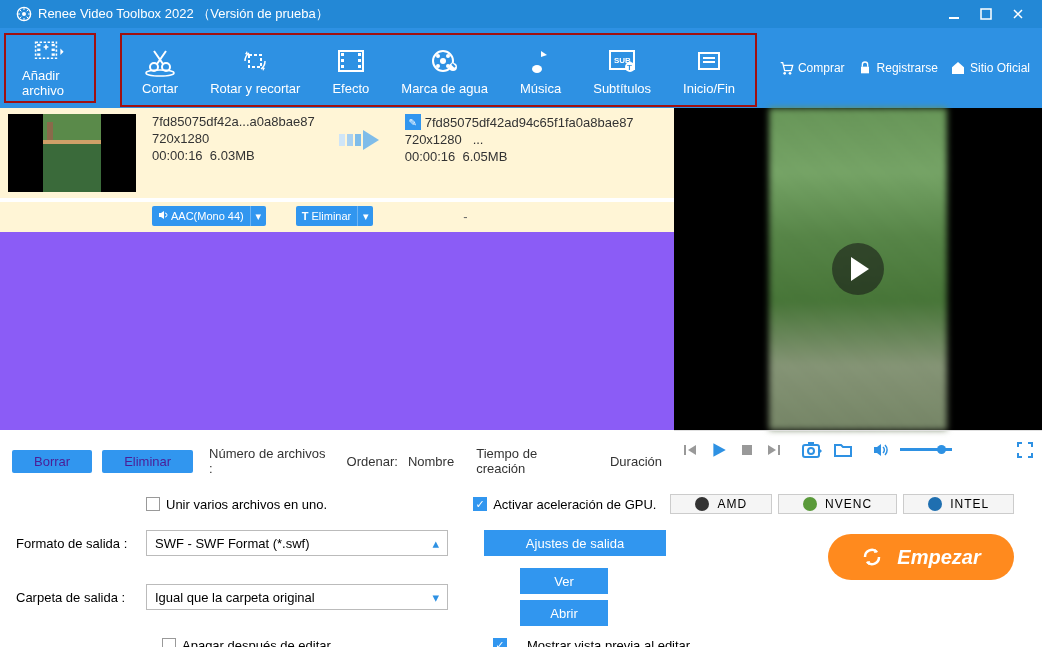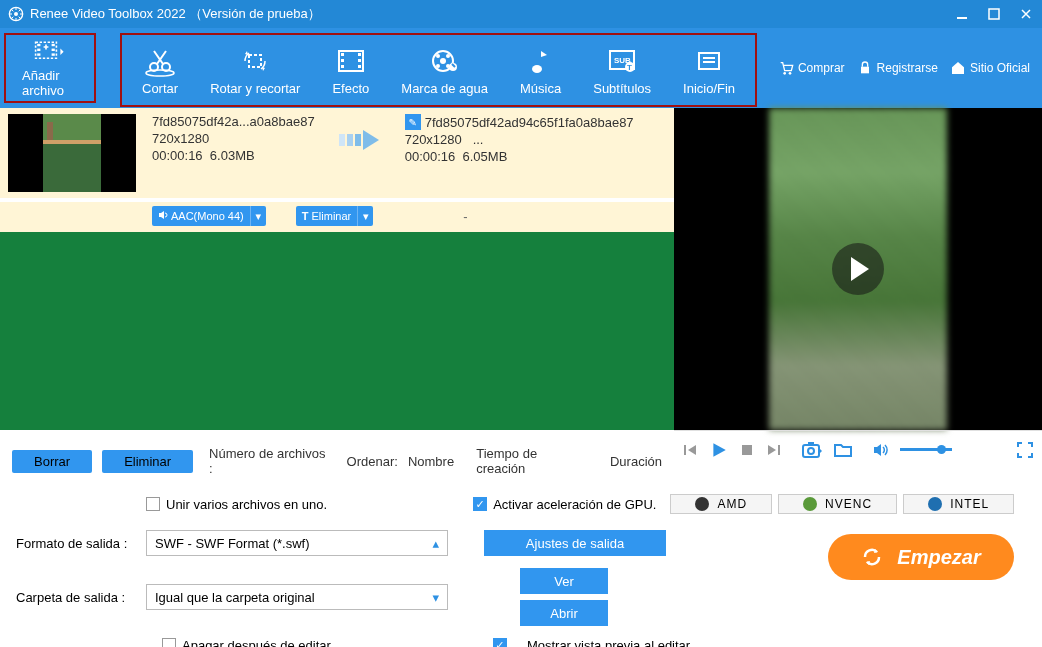--- a/index.html
+++ b/index.html
@@ -1,35 +1,35 @@
 <!DOCTYPE html>
 <html><head>
 <meta charset="utf-8">
 <style>
 * { margin: 0; padding: 0; box-sizing: border-box; font-family: Arial, sans-serif; }
 body { width: 1042px; height: 647px; background: #fff; overflow: hidden; }
 
-.titlebar { height: 28px; background: #2388d6; display: flex; align-items: center; padding: 0 8px; color: #fff; font-size: 13px; }
+.titlebar { height: 28px; background: #2388d6; display: flex; align-items: center; padding: 0 16px; color: #fff; font-size: 13px; }
 .titlebar .logo-icon { width: 16px; height: 16px; margin-right: 6px; }
 .titlebar .title { flex: 1; }
 .titlebar .win-controls { display: flex; gap: 16px; }
 .titlebar .win-btn { width: 16px; height: 16px; cursor: pointer; display: flex; align-items: center; justify-content: center; }
 
 .toolbar { height: 80px; background: #2e91e3; display: flex; align-items: center; }
 .tb-item { display: flex; flex-direction: column; align-items: center; justify-content: center; color: #fff; cursor: pointer; font-size: 13px; padding: 4px 16px; height: 70px; }
 .tb-item .icon { width: 32px; height: 32px; display: flex; align-items: center; justify-content: center; margin-bottom: 4px; }
 .tb-highlight { border: 2px solid #a01010; }
 .tb-add { width: 92px; margin: 4px 0 4px 4px; }
 .tb-group { display: flex; margin: 4px 0 0 24px; padding: 0 4px; }
 .tb-group .tb-item { padding: 4px 16px; }
 .tb-right { margin-left: auto; display: flex; gap: 12px; padding-right: 12px; }
 .tb-right-item { display: flex; align-items: center; color: #fff; font-size: 12px; cursor: pointer; gap: 4px; }
 
 .content { display: flex; height: 322px; }
-.file-list { flex: 1; background: #15803d; }
+.file-list { flex: 1; background: #8b5cf6; }
 .file-row { display: flex; background: #fff5d6; padding: 6px 8px; align-items: flex-start; }
 .file-row.first { border-bottom: 4px solid #fff; }
 .thumb { width: 128px; height: 78px; background: #000; display: flex; align-items: center; justify-content: center; position: relative; }
 .thumb-img { width: 58px; height: 78px; background: linear-gradient(to bottom, #5a8a4a 0%, #5a8a4a 35%, #3a6a3a 35%, #3a6a3a 100%); position: relative; }
 .thumb-img::before { content: ''; position: absolute; top: 8px; left: 4px; width: 6px; height: 20px; background: #8a6a4a; }
 .thumb-img::after { content: ''; position: absolute; top: 26px; left: 0; right: 0; height: 4px; background: #cfa068; }
 .file-info { margin-left: 16px; font-size: 13px; color: #333; }
 .file-info .line { margin-bottom: 2px; }
 .arrow-conv { margin: 12px 24px 0 24px; width: 42px; height: 28px; }
 .out-info { font-size: 13px; color: #333; }
@@ -49,21 +49,21 @@
 .play-overlay::after { content: ''; border-left: 18px solid #fff; border-top: 12px solid transparent; border-bottom: 12px solid transparent; margin-left: 4px; }
 
 .player-controls { display: flex; align-items: center; height: 38px; padding: 0 8px; gap: 12px; border-top: 1px solid #e0e0e0; margin-left: 674px; width: 368px; position: absolute; top: 430px; }
 .pc-btn { cursor: pointer; color: #888; display: flex; align-items: center; }
 .pc-btn.blue { color: #2e91e3; }
 .pc-btn svg { display: block; }
 .vol-slider { width: 52px; height: 3px; background: #2e91e3; position: relative; }
 .vol-slider::after { content: ''; position: absolute; right: 6px; top: -3px; width: 9px; height: 9px; background: #2e91e3; border-radius: 50%; }
 
 .list-controls { display: flex; align-items: center; padding: 8px 12px; gap: 10px; font-size: 13px; width: 674px; position: absolute; top: 438px; }
-.lc-btn { background: #3196ef; color: #000000; border: none; padding: 4px 22px; font-size: 13px; border-radius: 2px; cursor: pointer; }
+.lc-btn { background: #3196ef; color: #4c1d95; border: none; padding: 4px 22px; font-size: 13px; border-radius: 2px; cursor: pointer; }
 .lc-label { color: #333; margin-left: 6px; }
 .lc-sort { color: #333; cursor: pointer; }
 
 .bottom { position: absolute; top: 486px; left: 0; right: 0; padding: 8px 16px; }
 .row-opts { display: flex; align-items: center; gap: 6px; font-size: 13px; margin-bottom: 16px; padding-left: 130px; }
 .checkbox { width: 14px; height: 14px; border: 1px solid #999; background: #fff; display: inline-flex; align-items: center; justify-content: center; }
 .checkbox.checked { background: #3196ef; border-color: #3196ef; }
 .checkbox.checked::after { content: '✓'; color: #fff; font-size: 11px; }
 .gpu-badges { display: flex; gap: 6px; margin-left: 8px; }
 .gpu-badge { display: flex; padding: 2px 24px; border: 1px solid #ccc; background: #f5f5f5; font-size: 12px; gap: 8px; letter-spacing: 1px; }

